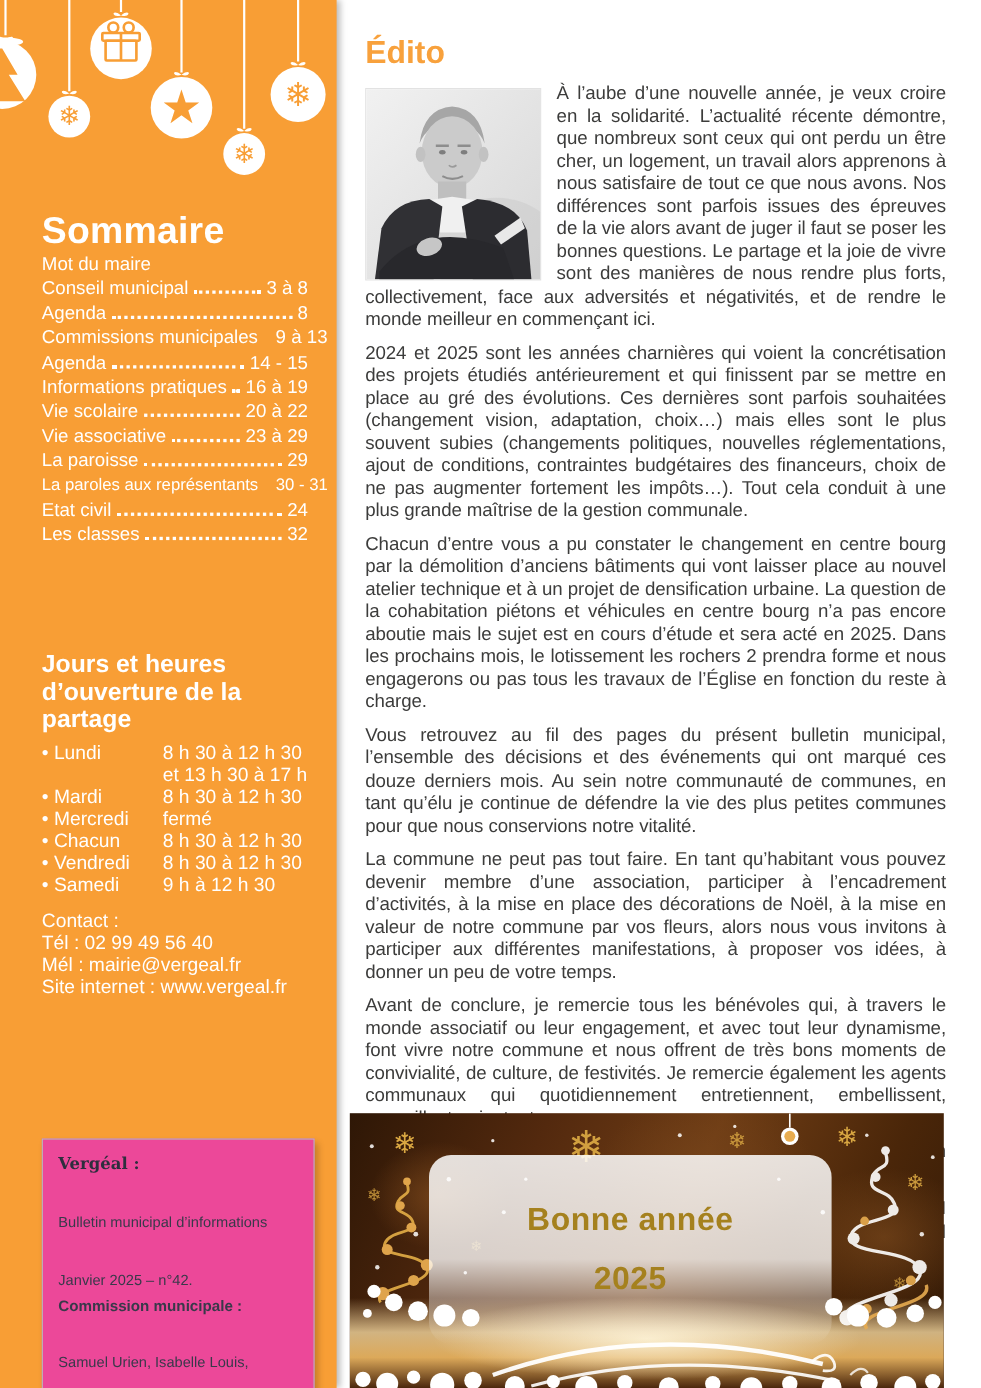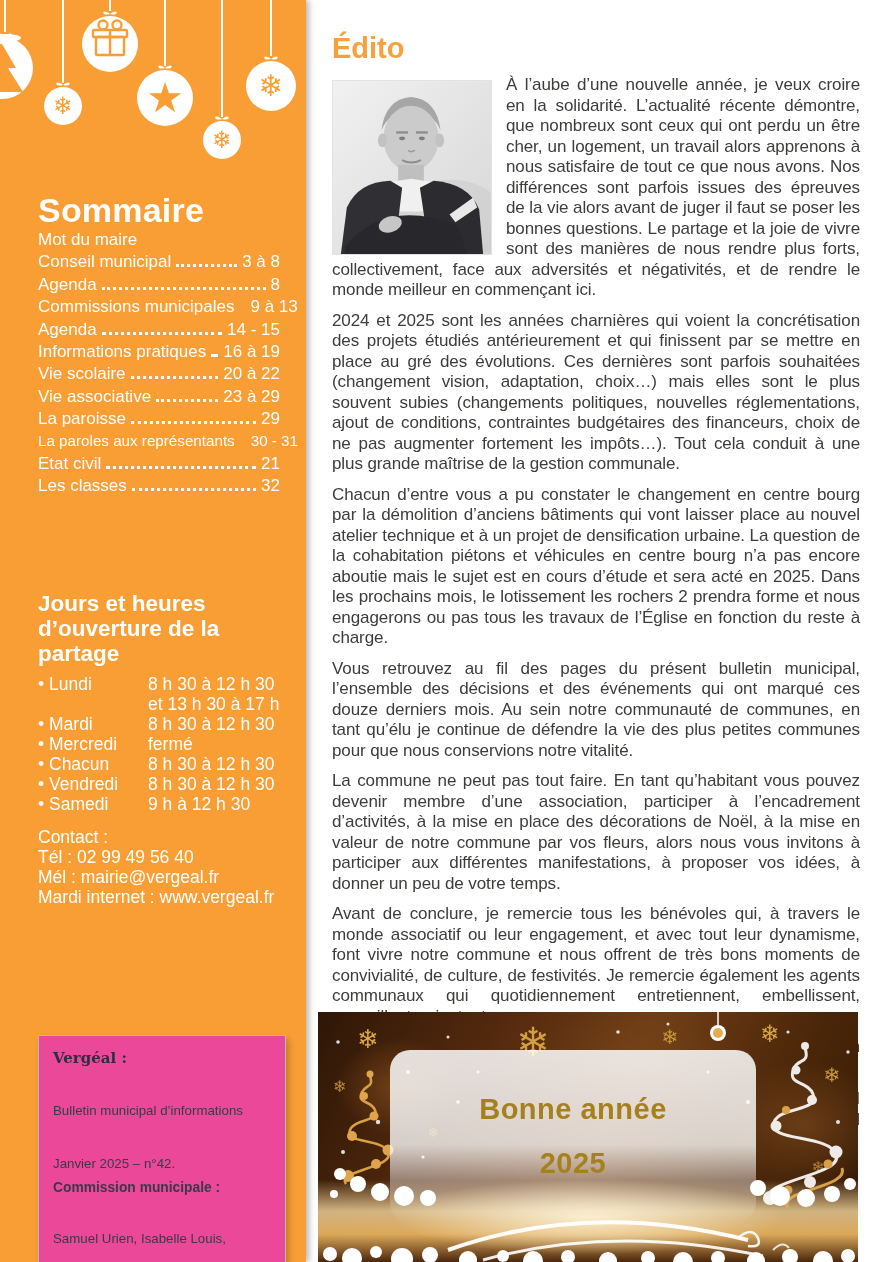--- a/index.html
+++ b/index.html
@@ -172,21 +172,21 @@
             <span class="toc-pages">29</span>
           </li>
         <li class="toc-row no-dots tight">
             <span>La paroles aux représentants</span>
             <span class="toc-leader"></span>
             <span class="toc-pages">30 - 31</span>
           </li>
         <li class="toc-row">
             <span>Etat civil</span>
             <span class="toc-leader"></span>
-            <span class="toc-pages">21</span>
+            <span class="toc-pages">24</span>
           </li>
         <li class="toc-row">
             <span>Les classes</span>
             <span class="toc-leader"></span>
             <span class="toc-pages">32</span>
           </li>
       </ul>
     </section>
 
     <section class="hours">
@@ -217,21 +217,21 @@
       <div class="hrow">
           <span class="hday">Samedi</span>
           <span class="time-line">9 h à 12 h 30</span>
         </div>
     </section>
 
     <section class="contact">
       <div>Contact :</div>
       <div>Tél : 02 99 49 56 40</div>
       <div>Mél : mairie@vergeal.fr</div>
-      <div>Mardi internet : www.vergeal.fr</div>
+      <div>Site internet : www.vergeal.fr</div>
     </section>
 
     <div class="info-box">
       <div class="vtitle">Vergéal :</div>
       <div class="blk">
         <p>Bulletin municipal d’informations</p>
         <p>Janvier 2025 – n°42.</p>
       </div>
       <div class="blk">
         <div class="blabel">Commission municipale :</div>

